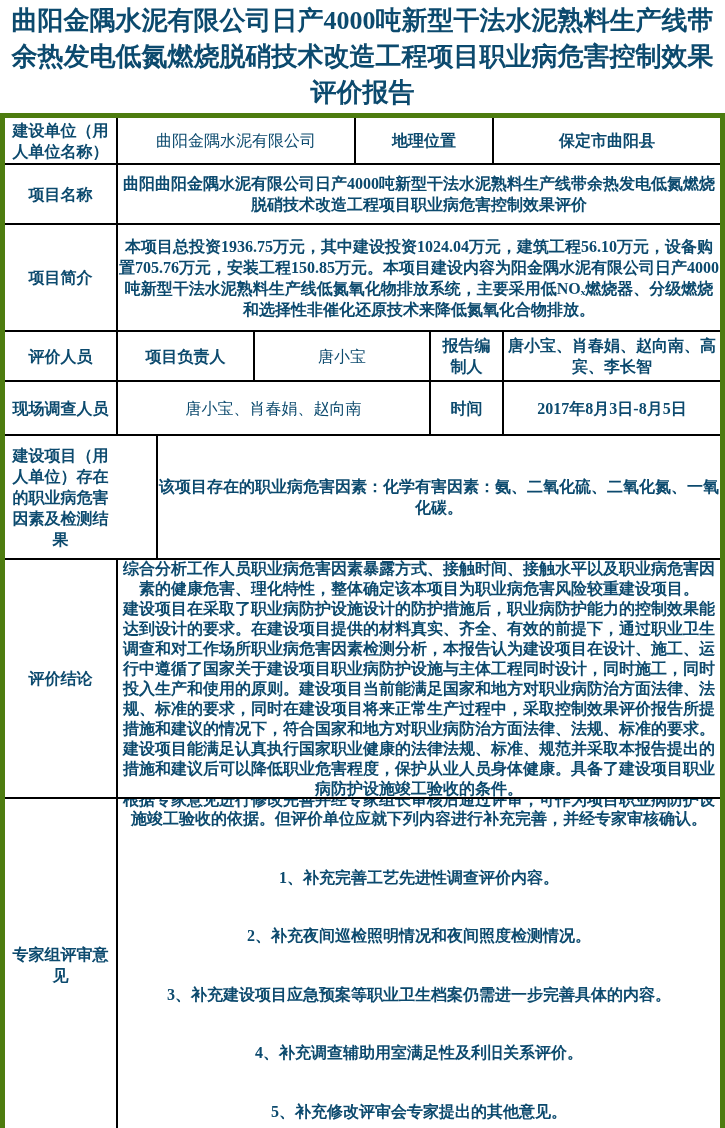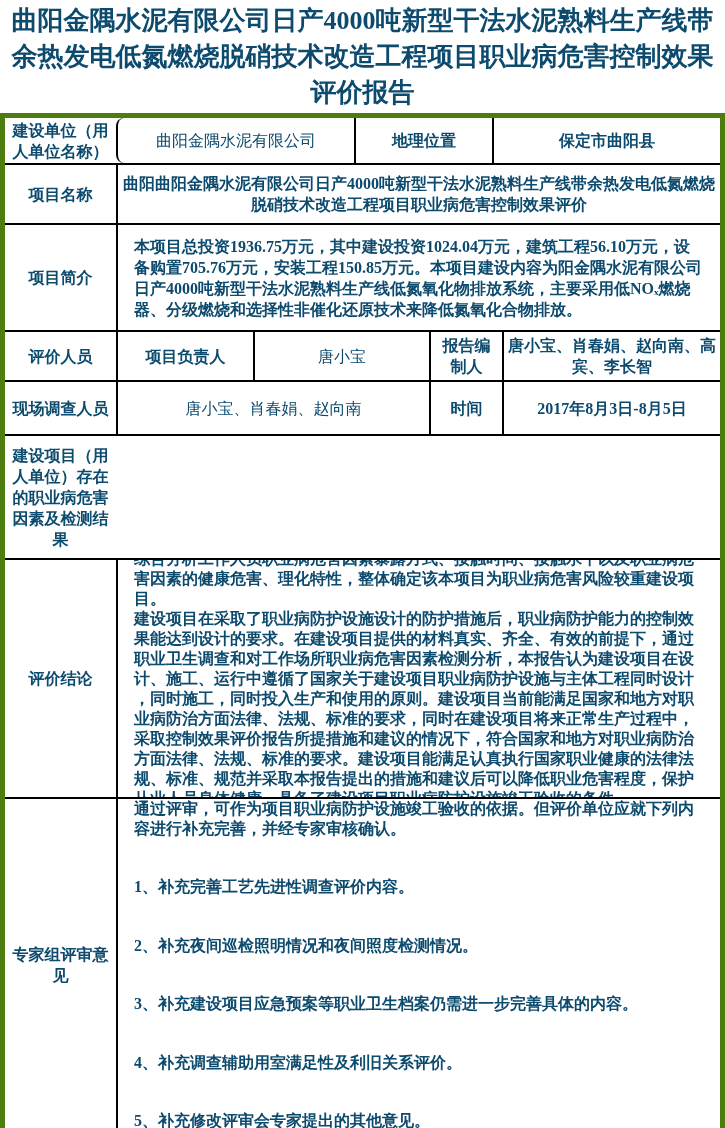--- a/index.html
+++ b/index.html
@@ -21,26 +21,26 @@
   .label{
     font-weight:bold;display:flex;align-items:center;justify-content:center;
     text-align:center;padding:0 2px;line-break:anywhere;
   }
   .vcenter{
     display:flex;align-items:center;justify-content:center;
     text-align:center;padding:0 3px;line-break:anywhere;
   }
   .ptext{
     display:flex;flex-direction:column;justify-content:center;
-    text-align:left;padding:0 16px;line-break:anywhere;
+    text-align:center;padding:0 0;line-break:anywhere;
   }
   .tight{padding:0 5px;}
   .grow{flex:1;font-weight:bold;}
   .w111{width:111px;flex:0 0 111px;}
-  .w238{width:238px;flex:0 0 238px;border-radius:8px;}
+  .w238{width:238px;flex:0 0 238px;}
   .w138{width:138px;flex:0 0 138px;}
   .w137{width:137px;flex:0 0 137px;}
   .w176{width:176px;flex:0 0 176px;}
   .w73{width:73px;flex:0 0 73px;}
   .w313{width:313px;flex:0 0 313px;}
   .h45{height:45px;}
   .h58{height:60px;}
   .h107{height:107px;}
   .h50{height:50px;}
   .h54{height:54px;}
@@ -87,20 +87,21 @@
 
     <div class="row h54">
       <div class="cell label w111">现场调查人员</div>
       <div class="cell vcenter w313">唐小宝、肖春娟、赵向南</div>
       <div class="cell label w73">时间</div>
       <div class="cell vcenter grow">2017年8月3日-8月5日</div>
     </div>
 
     <div class="row h124">
       <div class="cell label w111">建设项目（用人单位）存在的职业病危害因素及检测结果</div>
+      <div class="cell ptext grow">该项目存在的职业病危害因素：化学有害因素：氨、二氧化硫、二氧化氮、一氧化碳。</div>
     </div>
 
     <div class="row h239">
       <div class="cell label w111">评价结论</div>
       <div class="cell ptext grow lh20">
         <div>综合分析工作人员职业病危害因素暴露方式、接触时间、接触水平以及职业病危害因素的健康危害、理化特性，整体确定该本项目为职业病危害风险较重建设项目。</div>
         <div>建设项目在采取了职业病防护设施设计的防护措施后，职业病防护能力的控制效果能达到设计的要求。在建设项目提供的材料真实、齐全、有效的前提下，通过职业卫生调查和对工作场所职业病危害因素检测分析，本报告认为建设项目在设计、施工、运行中遵循了国家关于建设项目职业病防护设施与主体工程同时设计，同时施工，同时投入生产和使用的原则。建设项目当前能满足国家和地方对职业病防治方面法律、法规、标准的要求，同时在建设项目将来正常生产过程中，采取控制效果评价报告所提措施和建议的情况下，符合国家和地方对职业病防治方面法律、法规、标准的要求。建设项目能满足认真执行国家职业健康的法律法规、标准、规范并采取本报告提出的措施和建议后可以降低职业危害程度，保护从业人员身体健康。具备了建设项目职业病防护设施竣工验收的条件。</div>
       </div>
     </div>
 

